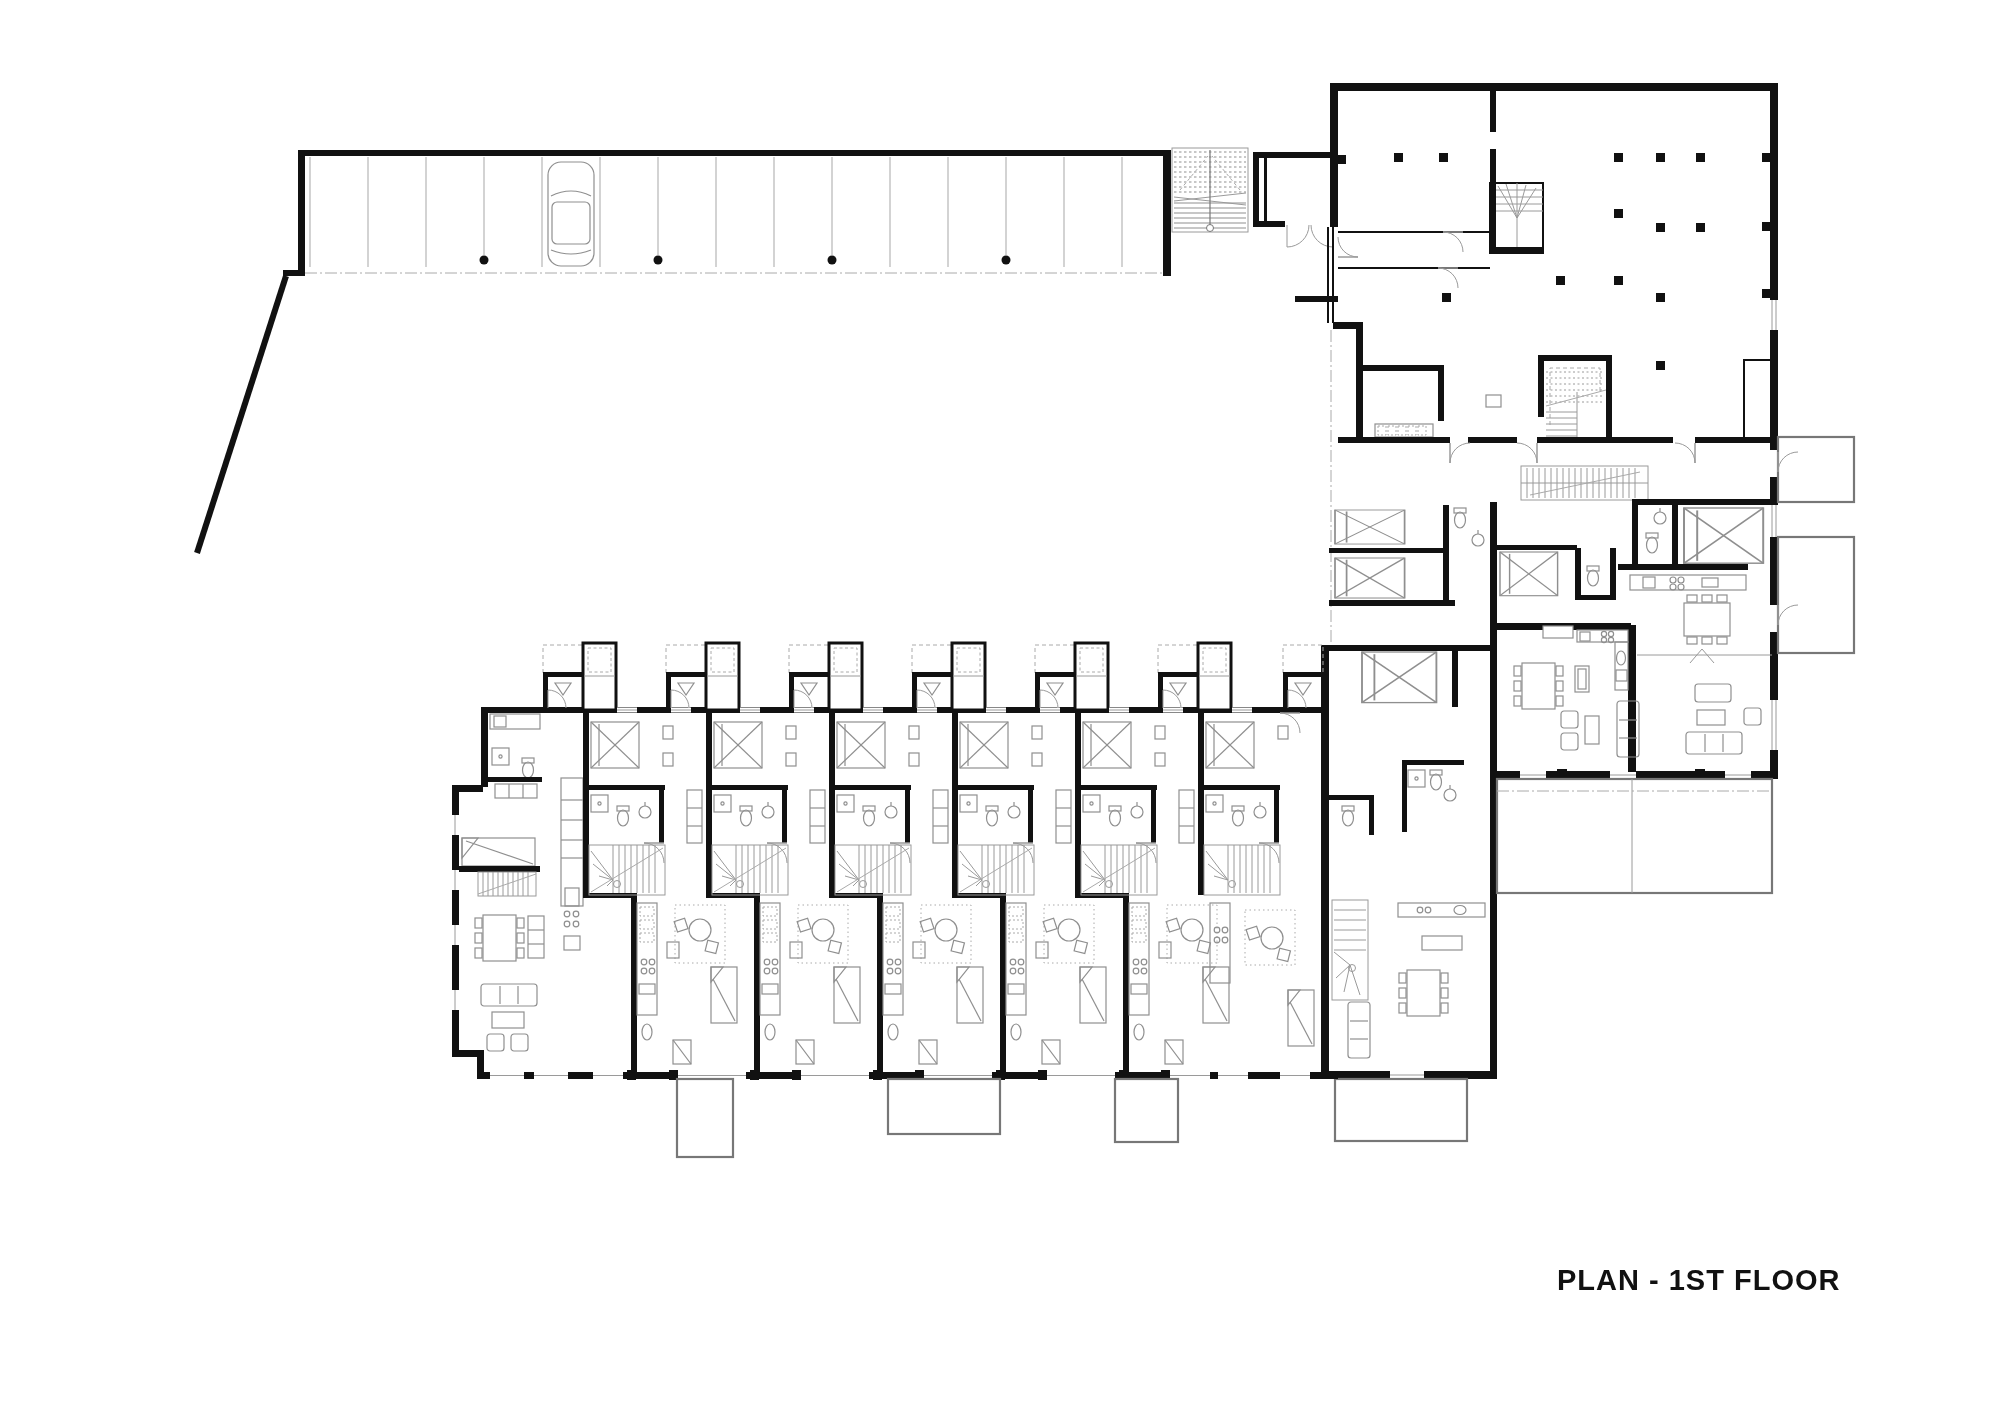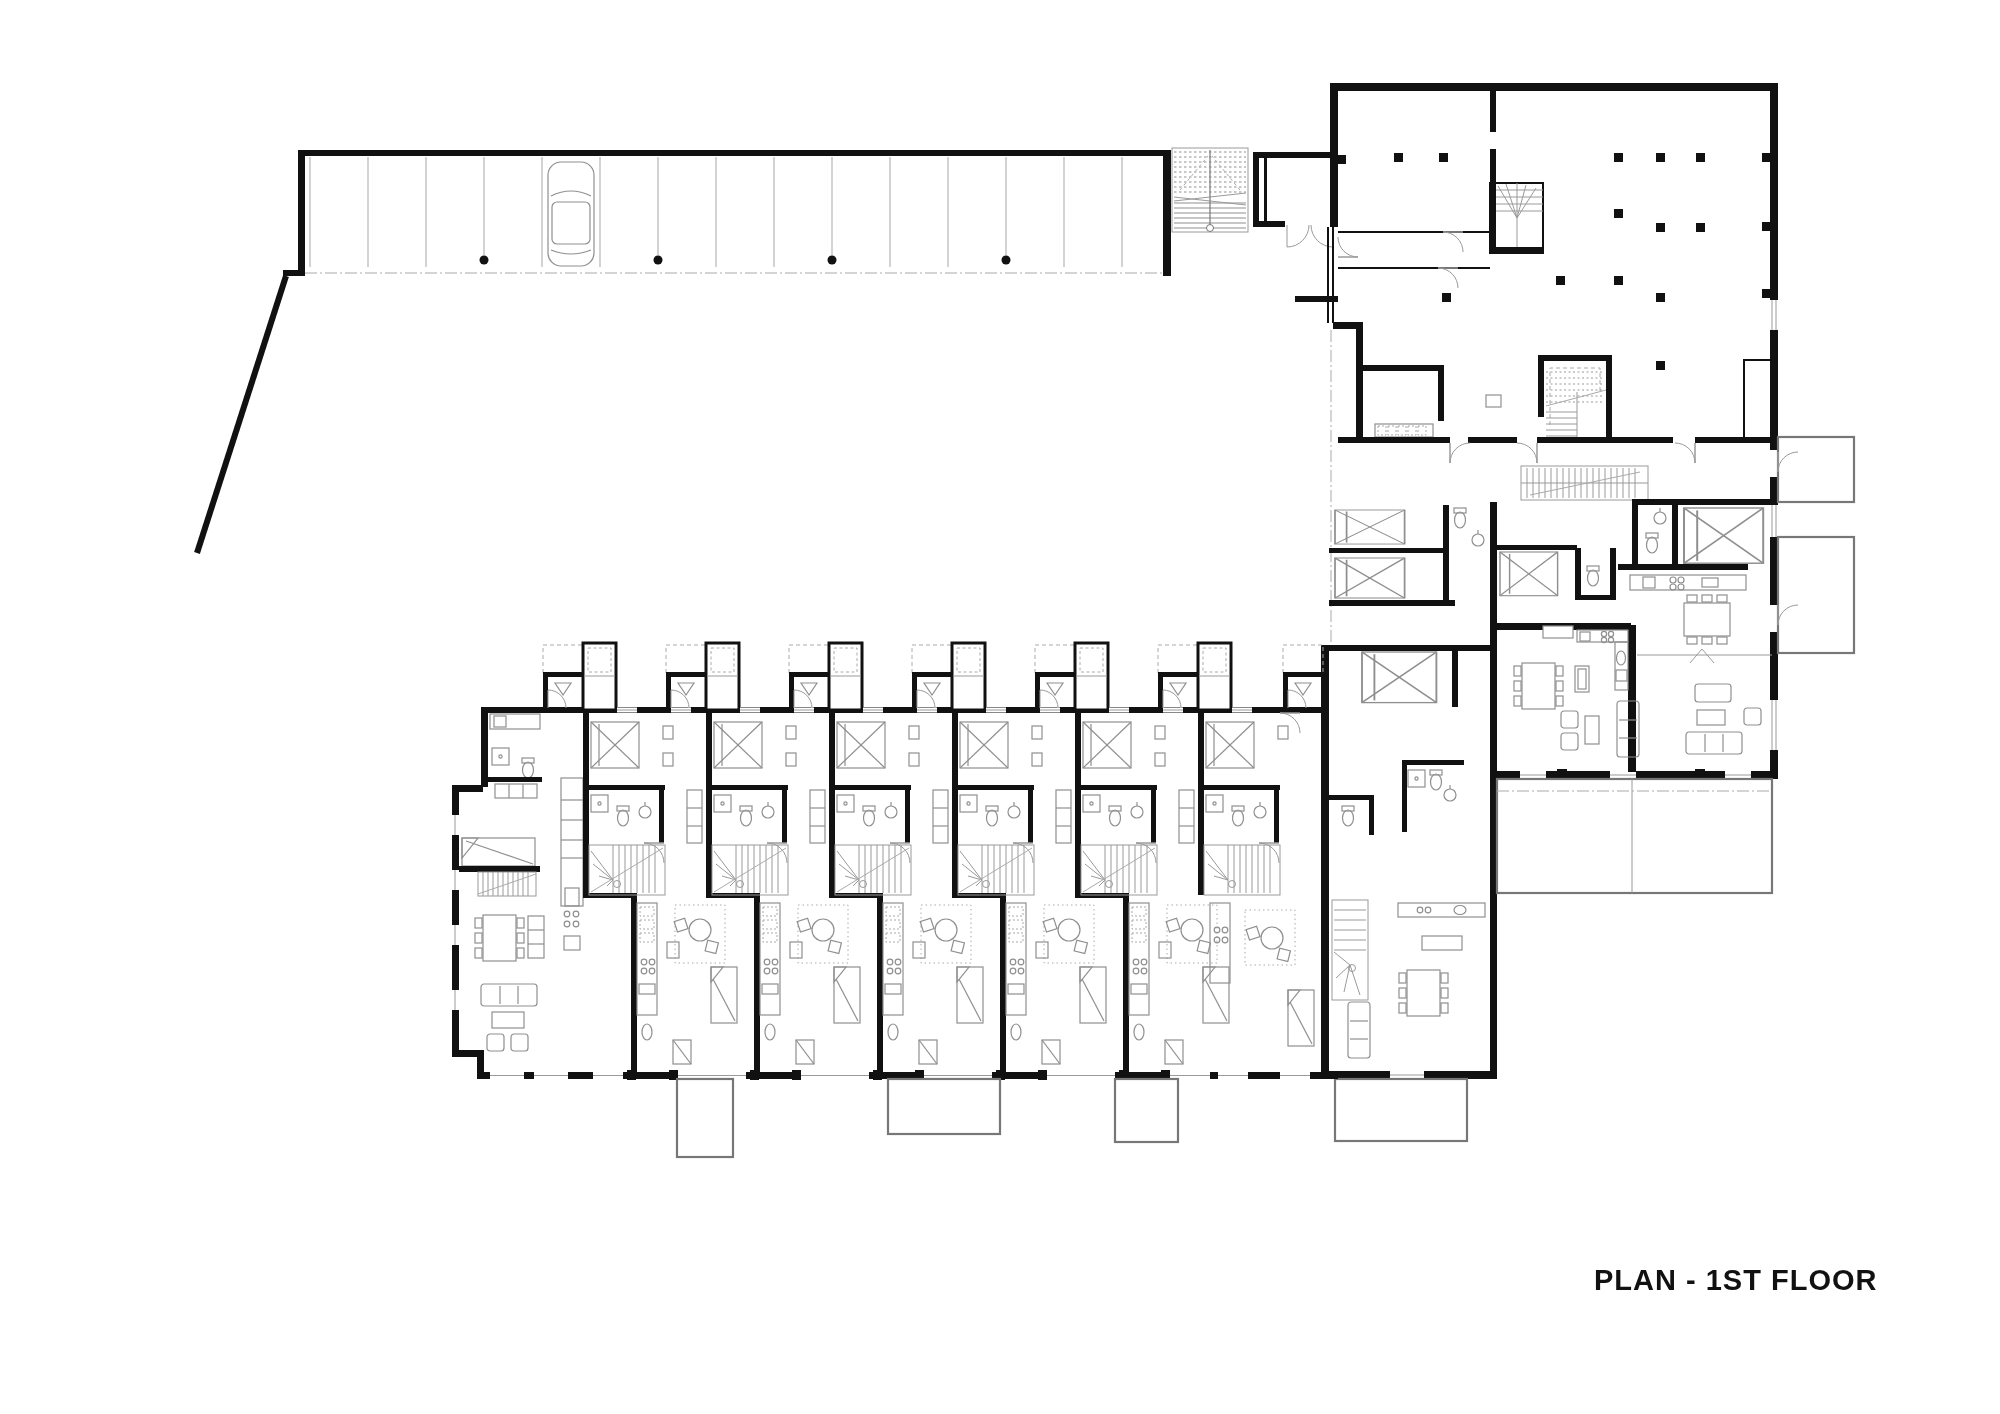--- a/index.html
+++ b/index.html
@@ -1,19 +1,19 @@
 <!DOCTYPE html>
 <html><head>
 <meta charset="utf-8">
 <style>
   html,body{margin:0;padding:0;background:#fff;}
   #canvas{position:relative;width:2000px;height:1414px;background:#fff;overflow:hidden;
           font-family:"Liberation Sans", sans-serif;}
   #plan-svg{position:absolute;left:0;top:0;}
-  #plan-title{position:absolute;left:1594px;top:1264px;width:340px;
+  #plan-title{position:absolute;left:1557px;top:1264px;width:340px;
     font-family:"Liberation Sans", sans-serif;font-weight:bold;font-size:29px;
     letter-spacing:1px;color:#111;}
   .w{fill:#111;stroke:none;}              
   .f{fill:none;stroke:#8f8f8f;stroke-width:1.2;} 
   .fw{fill:#fff;stroke:#8f8f8f;stroke-width:1.2;}
   .t{stroke:#9a9a9a;stroke-width:1;fill:none;}   
   .d{stroke:#aaa;stroke-width:1;fill:none;}      
   .win{stroke:#9a9a9a;stroke-width:1;}
   .thin{fill:none;stroke:#111;stroke-width:2;}
   .terr{fill:none;stroke:#777;stroke-width:2.2;}

